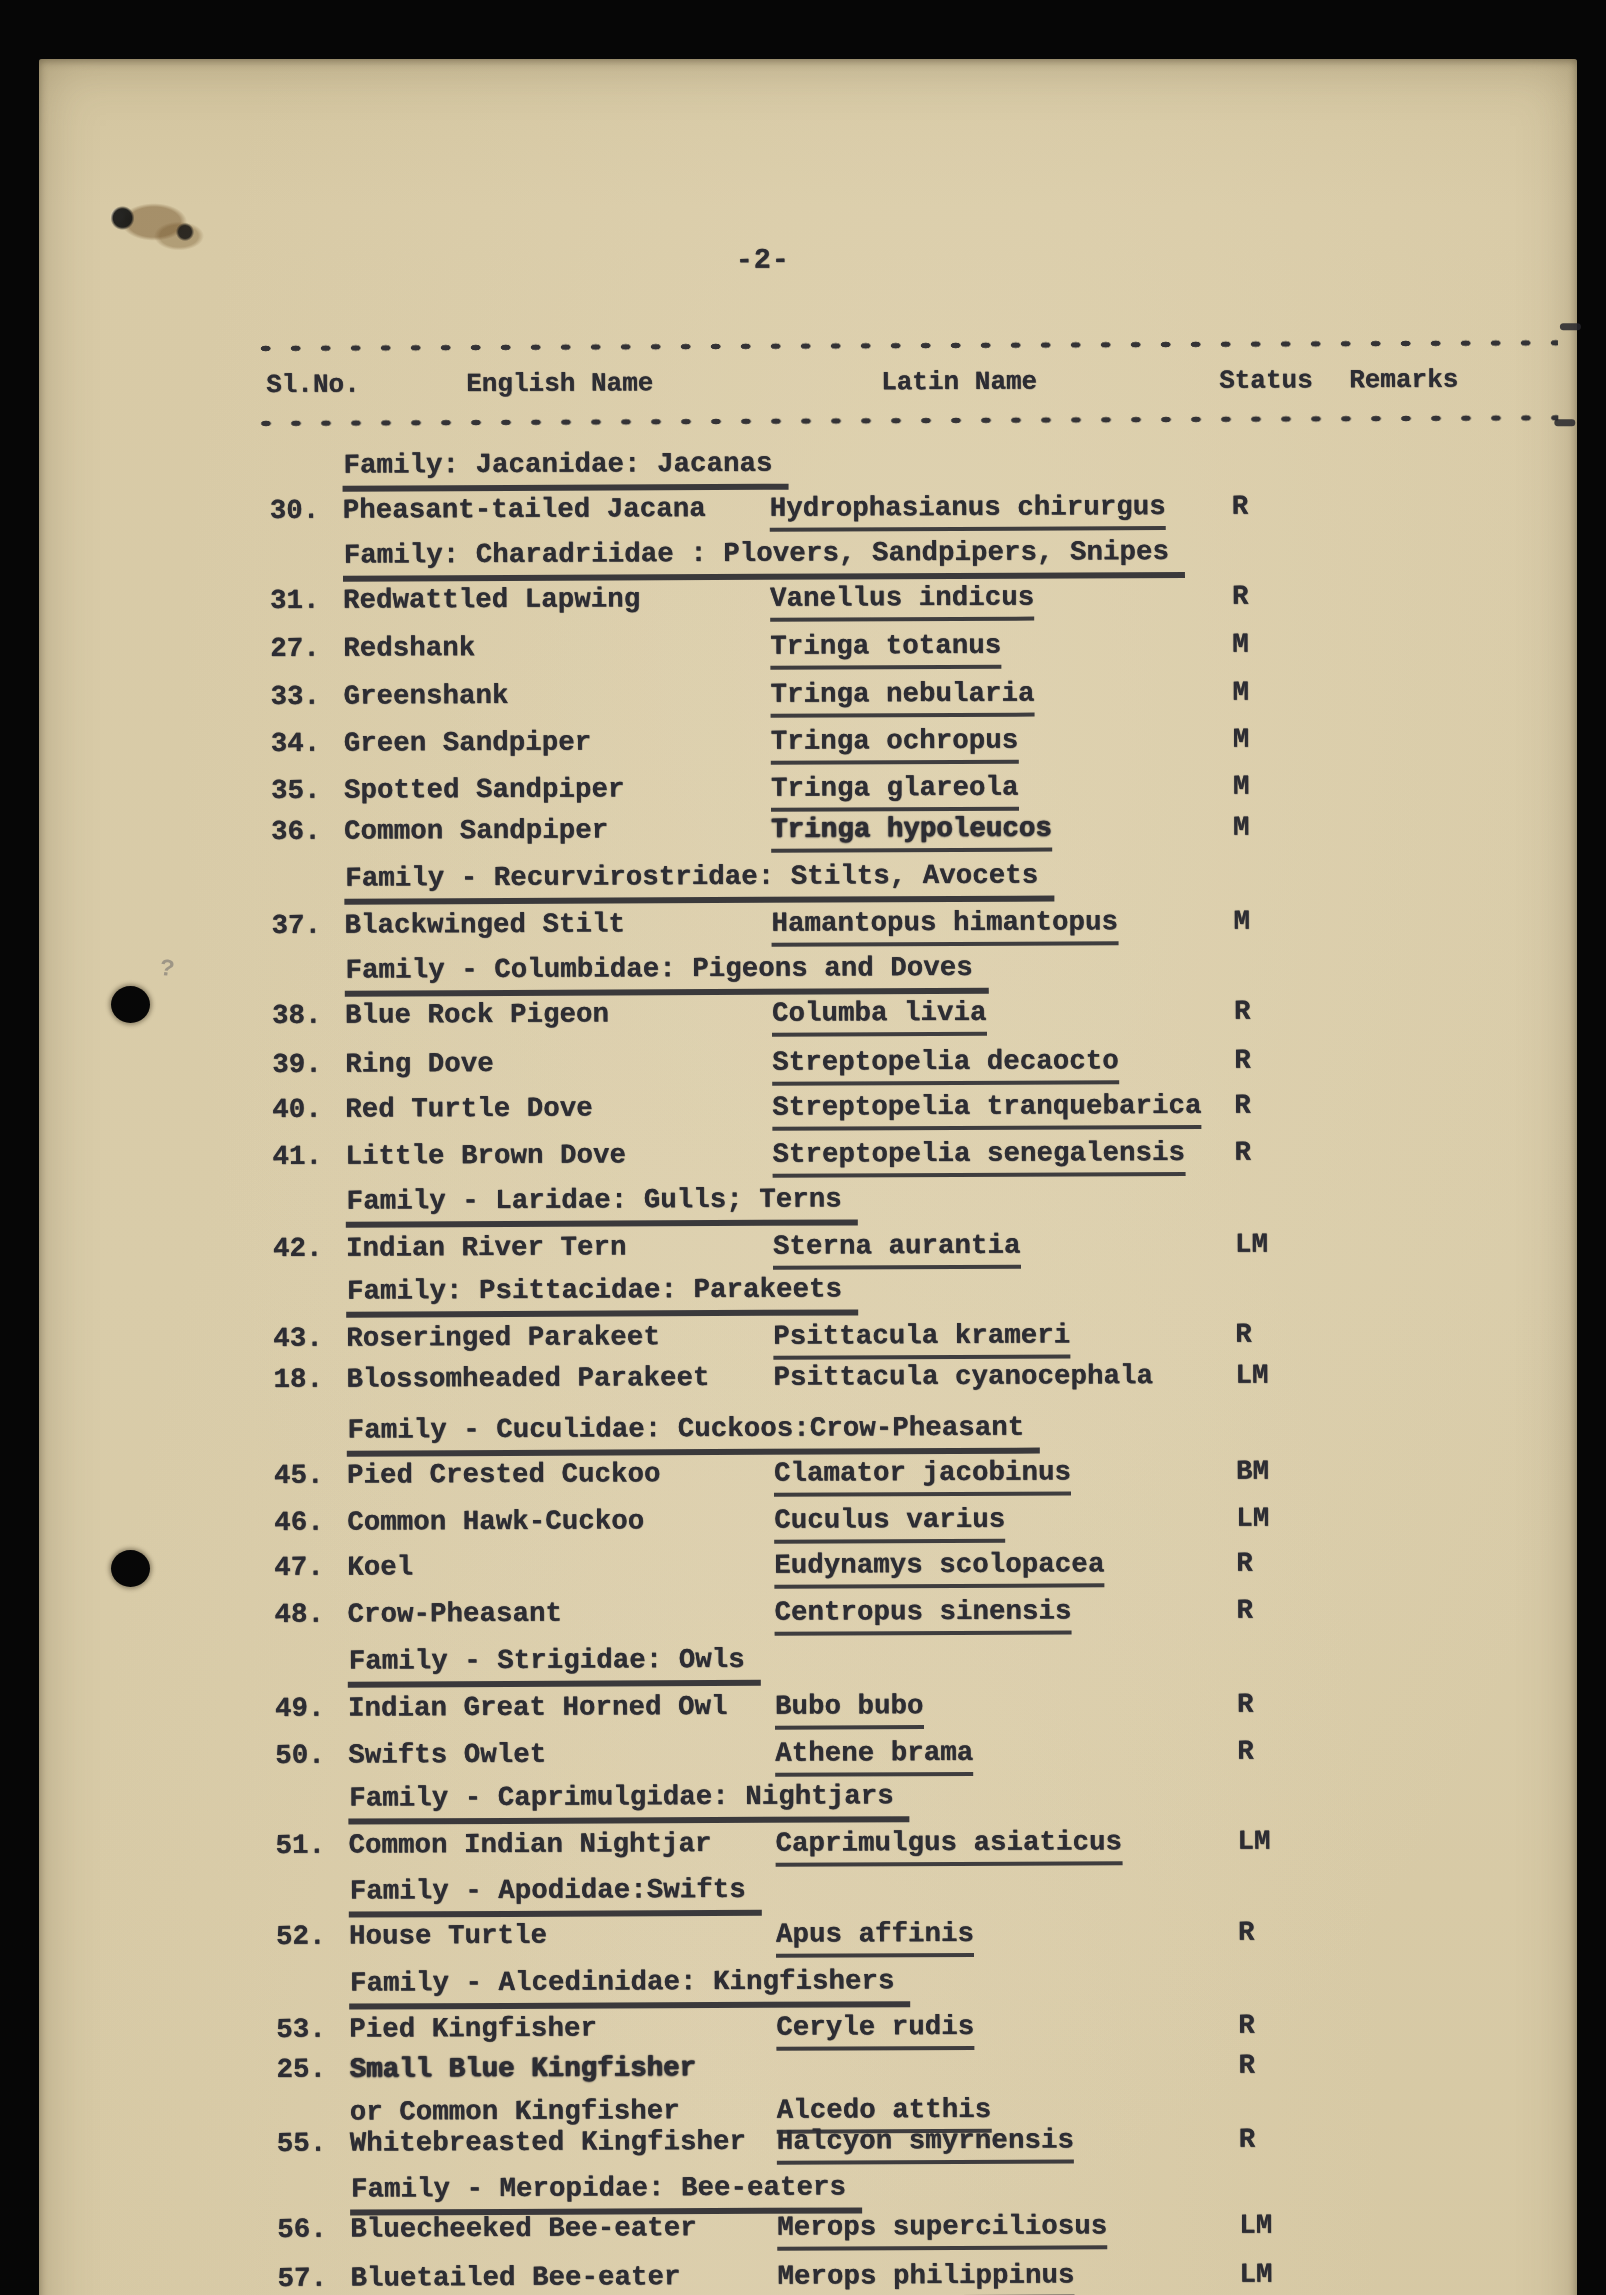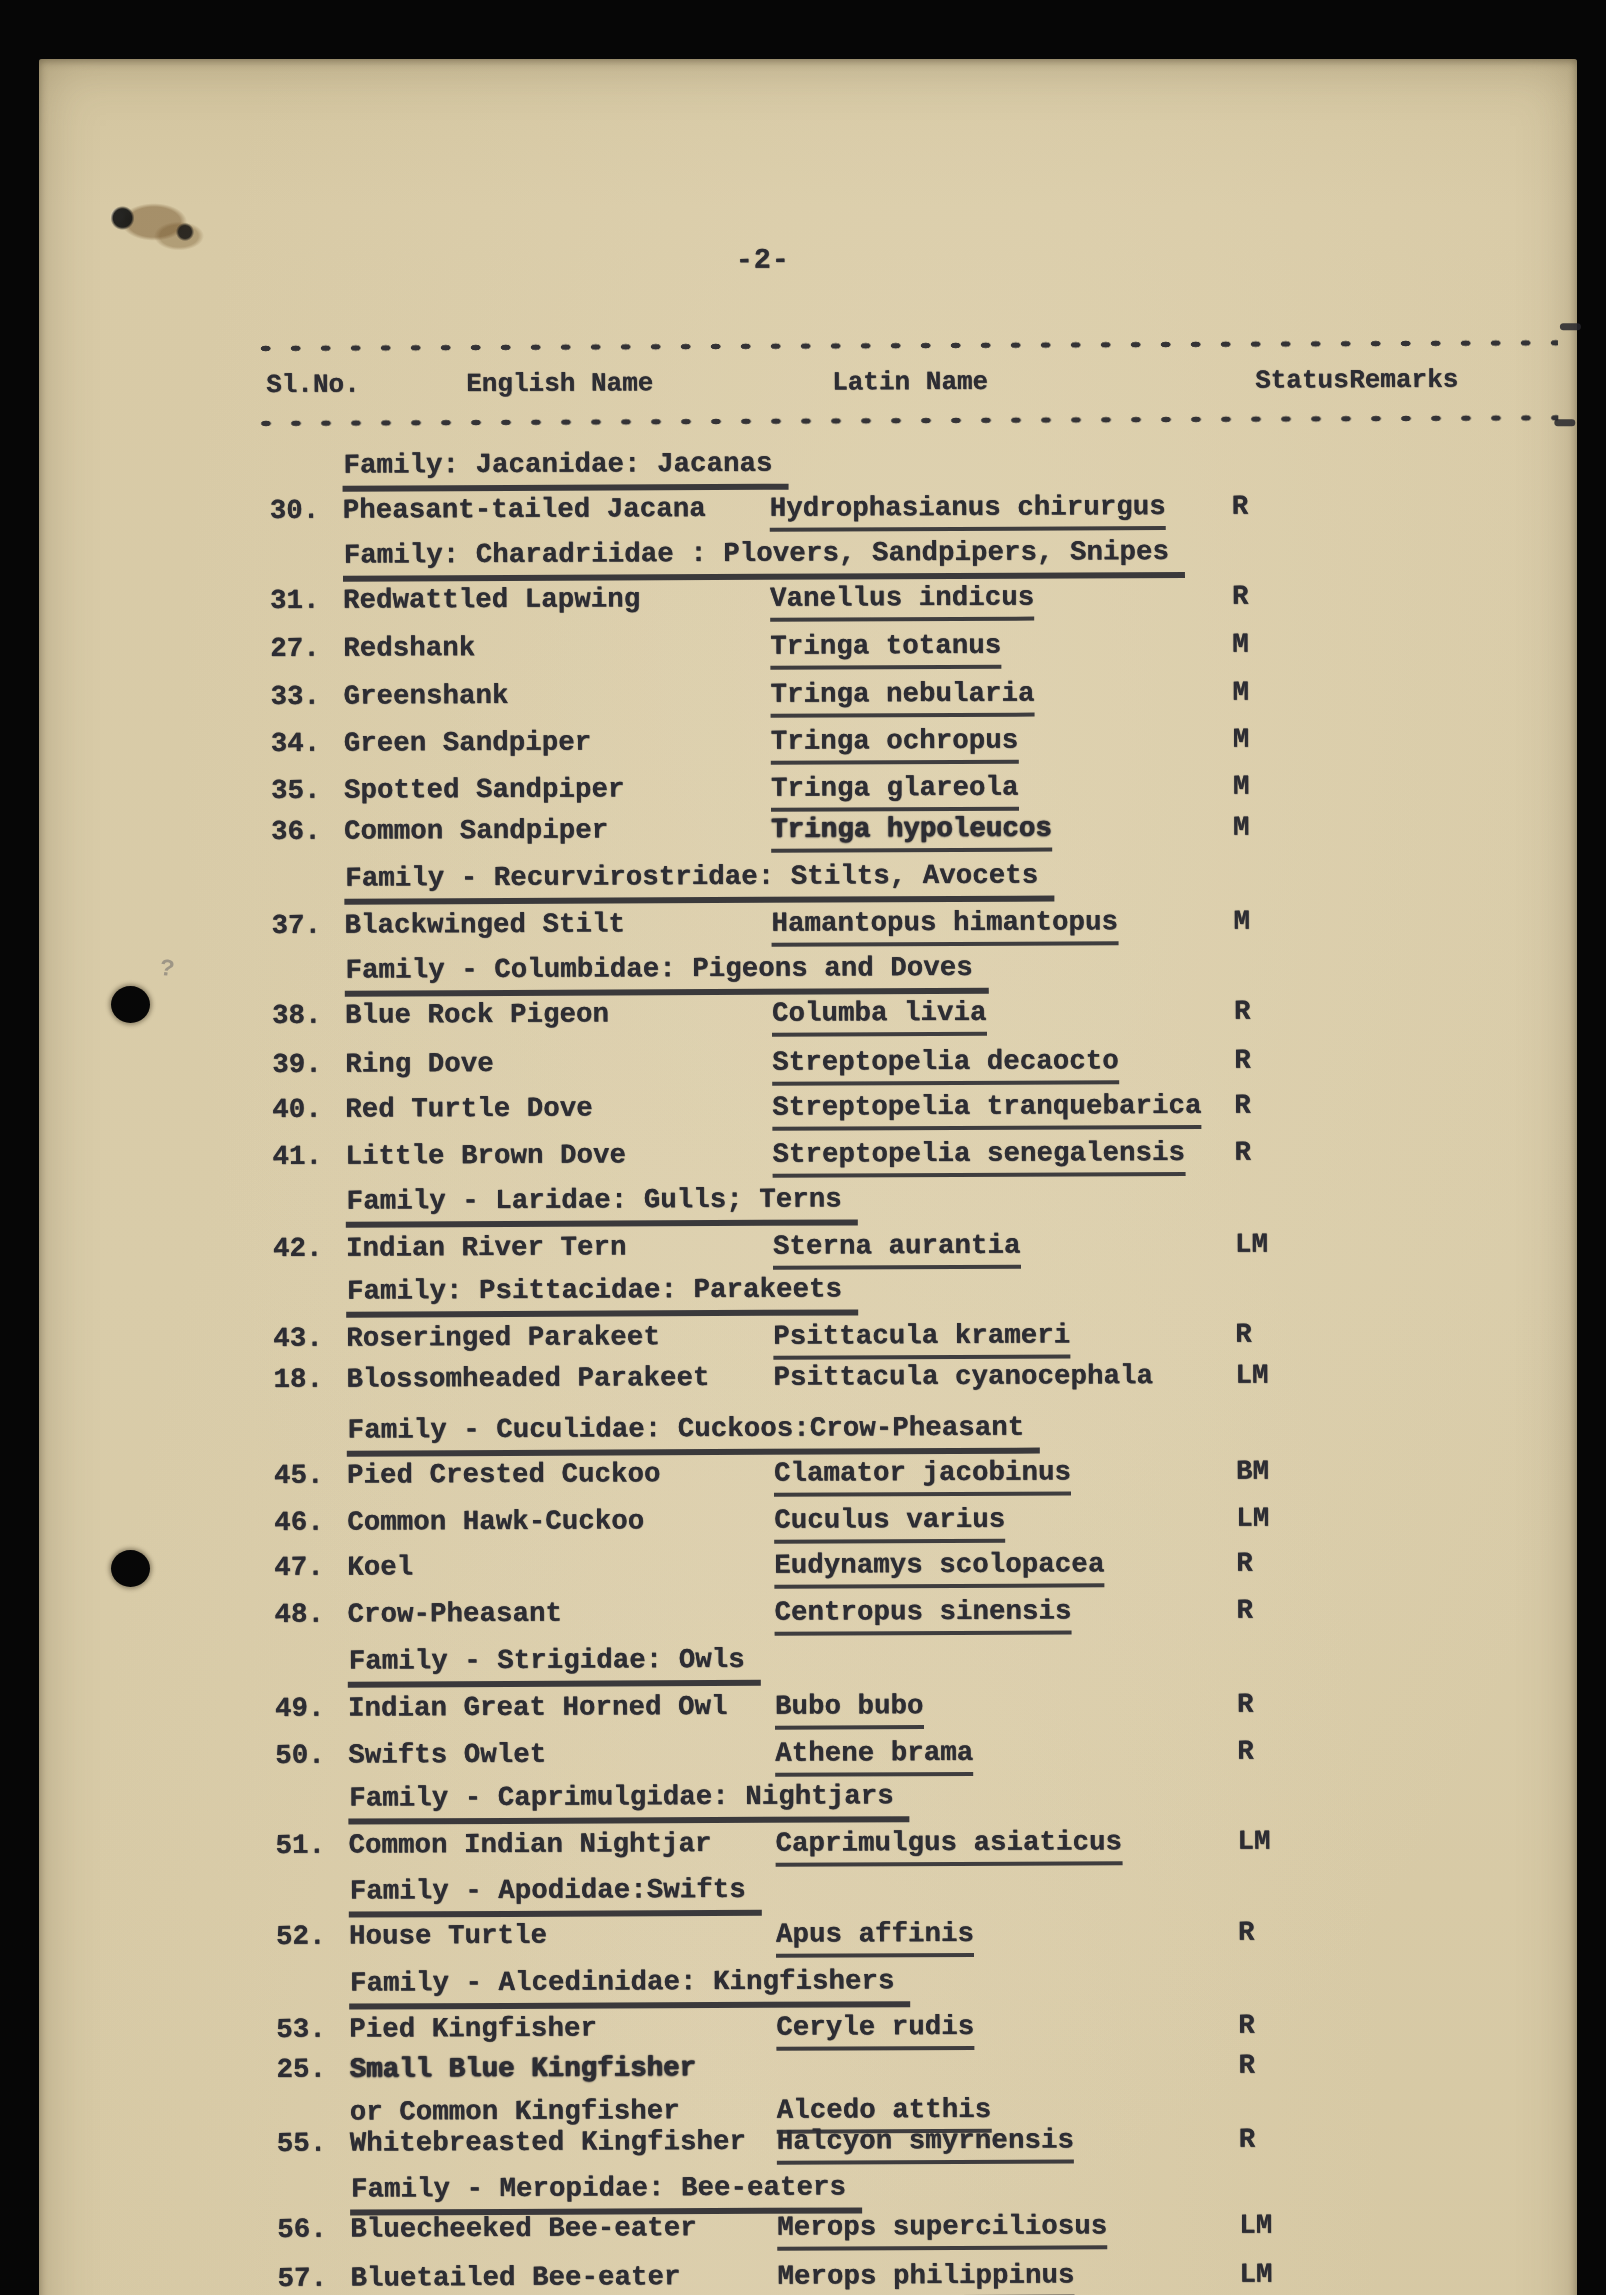--- a/index.html
+++ b/index.html
@@ -54,22 +54,22 @@
 
     <div class="typed">
       <div class="pagenum t">-2-</div>
 
       <div class="rule rule1"></div>
       <div class="stray" style="left:1521px;top:270px;width:21px;"></div>
 
       <div class="hdr t">
         <span style="left:227px">Sl.No.</span>
         <span style="left:427px">English Name</span>
-        <span style="left:793px">Latin Name</span>
-        <span style="left:1216px">Status</span>
+        <span style="left:842px">Latin Name</span>
+        <span style="left:1180px">Status</span>
         <span style="left:1310px">Remarks</span>
       </div>
 
       <div class="rule rule2"></div>
       <div class="stray" style="left:1515px;top:366px;width:21px;"></div>
 
       <div class="faint">?</div>
 
       <div id="rows">
           <div class="row" style="top: 390px;"><span class="fam t">Family: Jacanidae: Jacanas</span></div>

